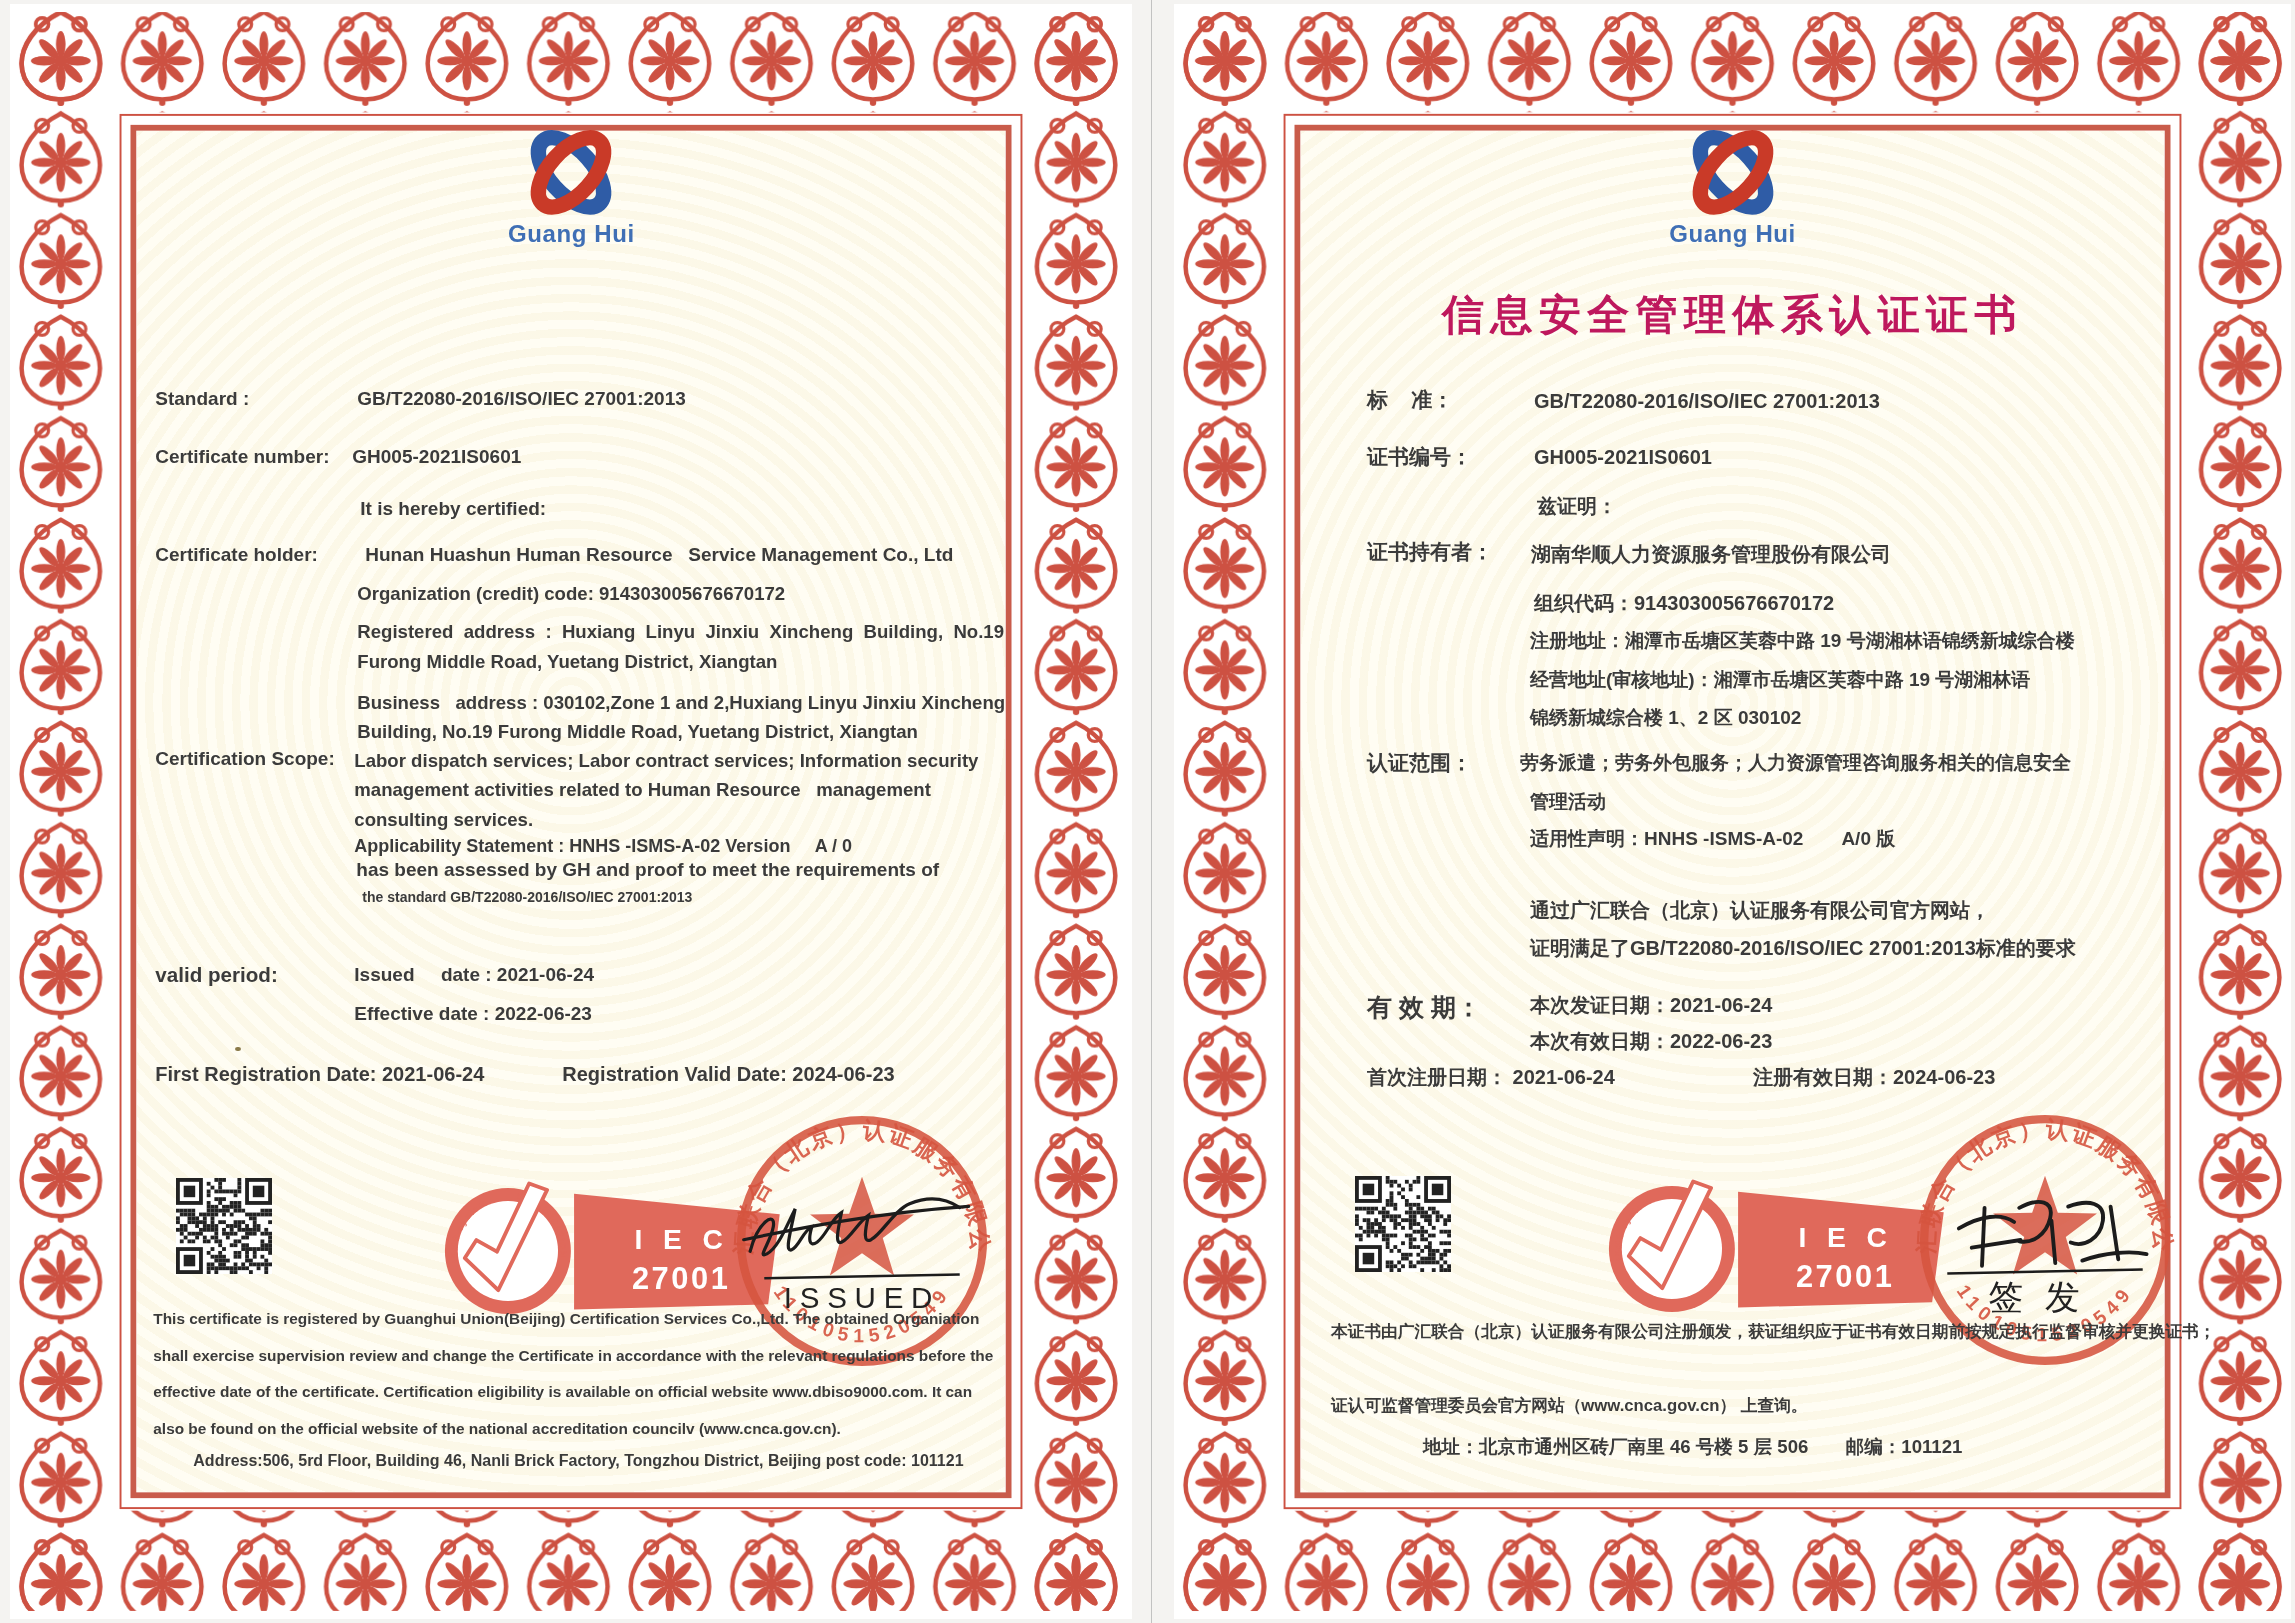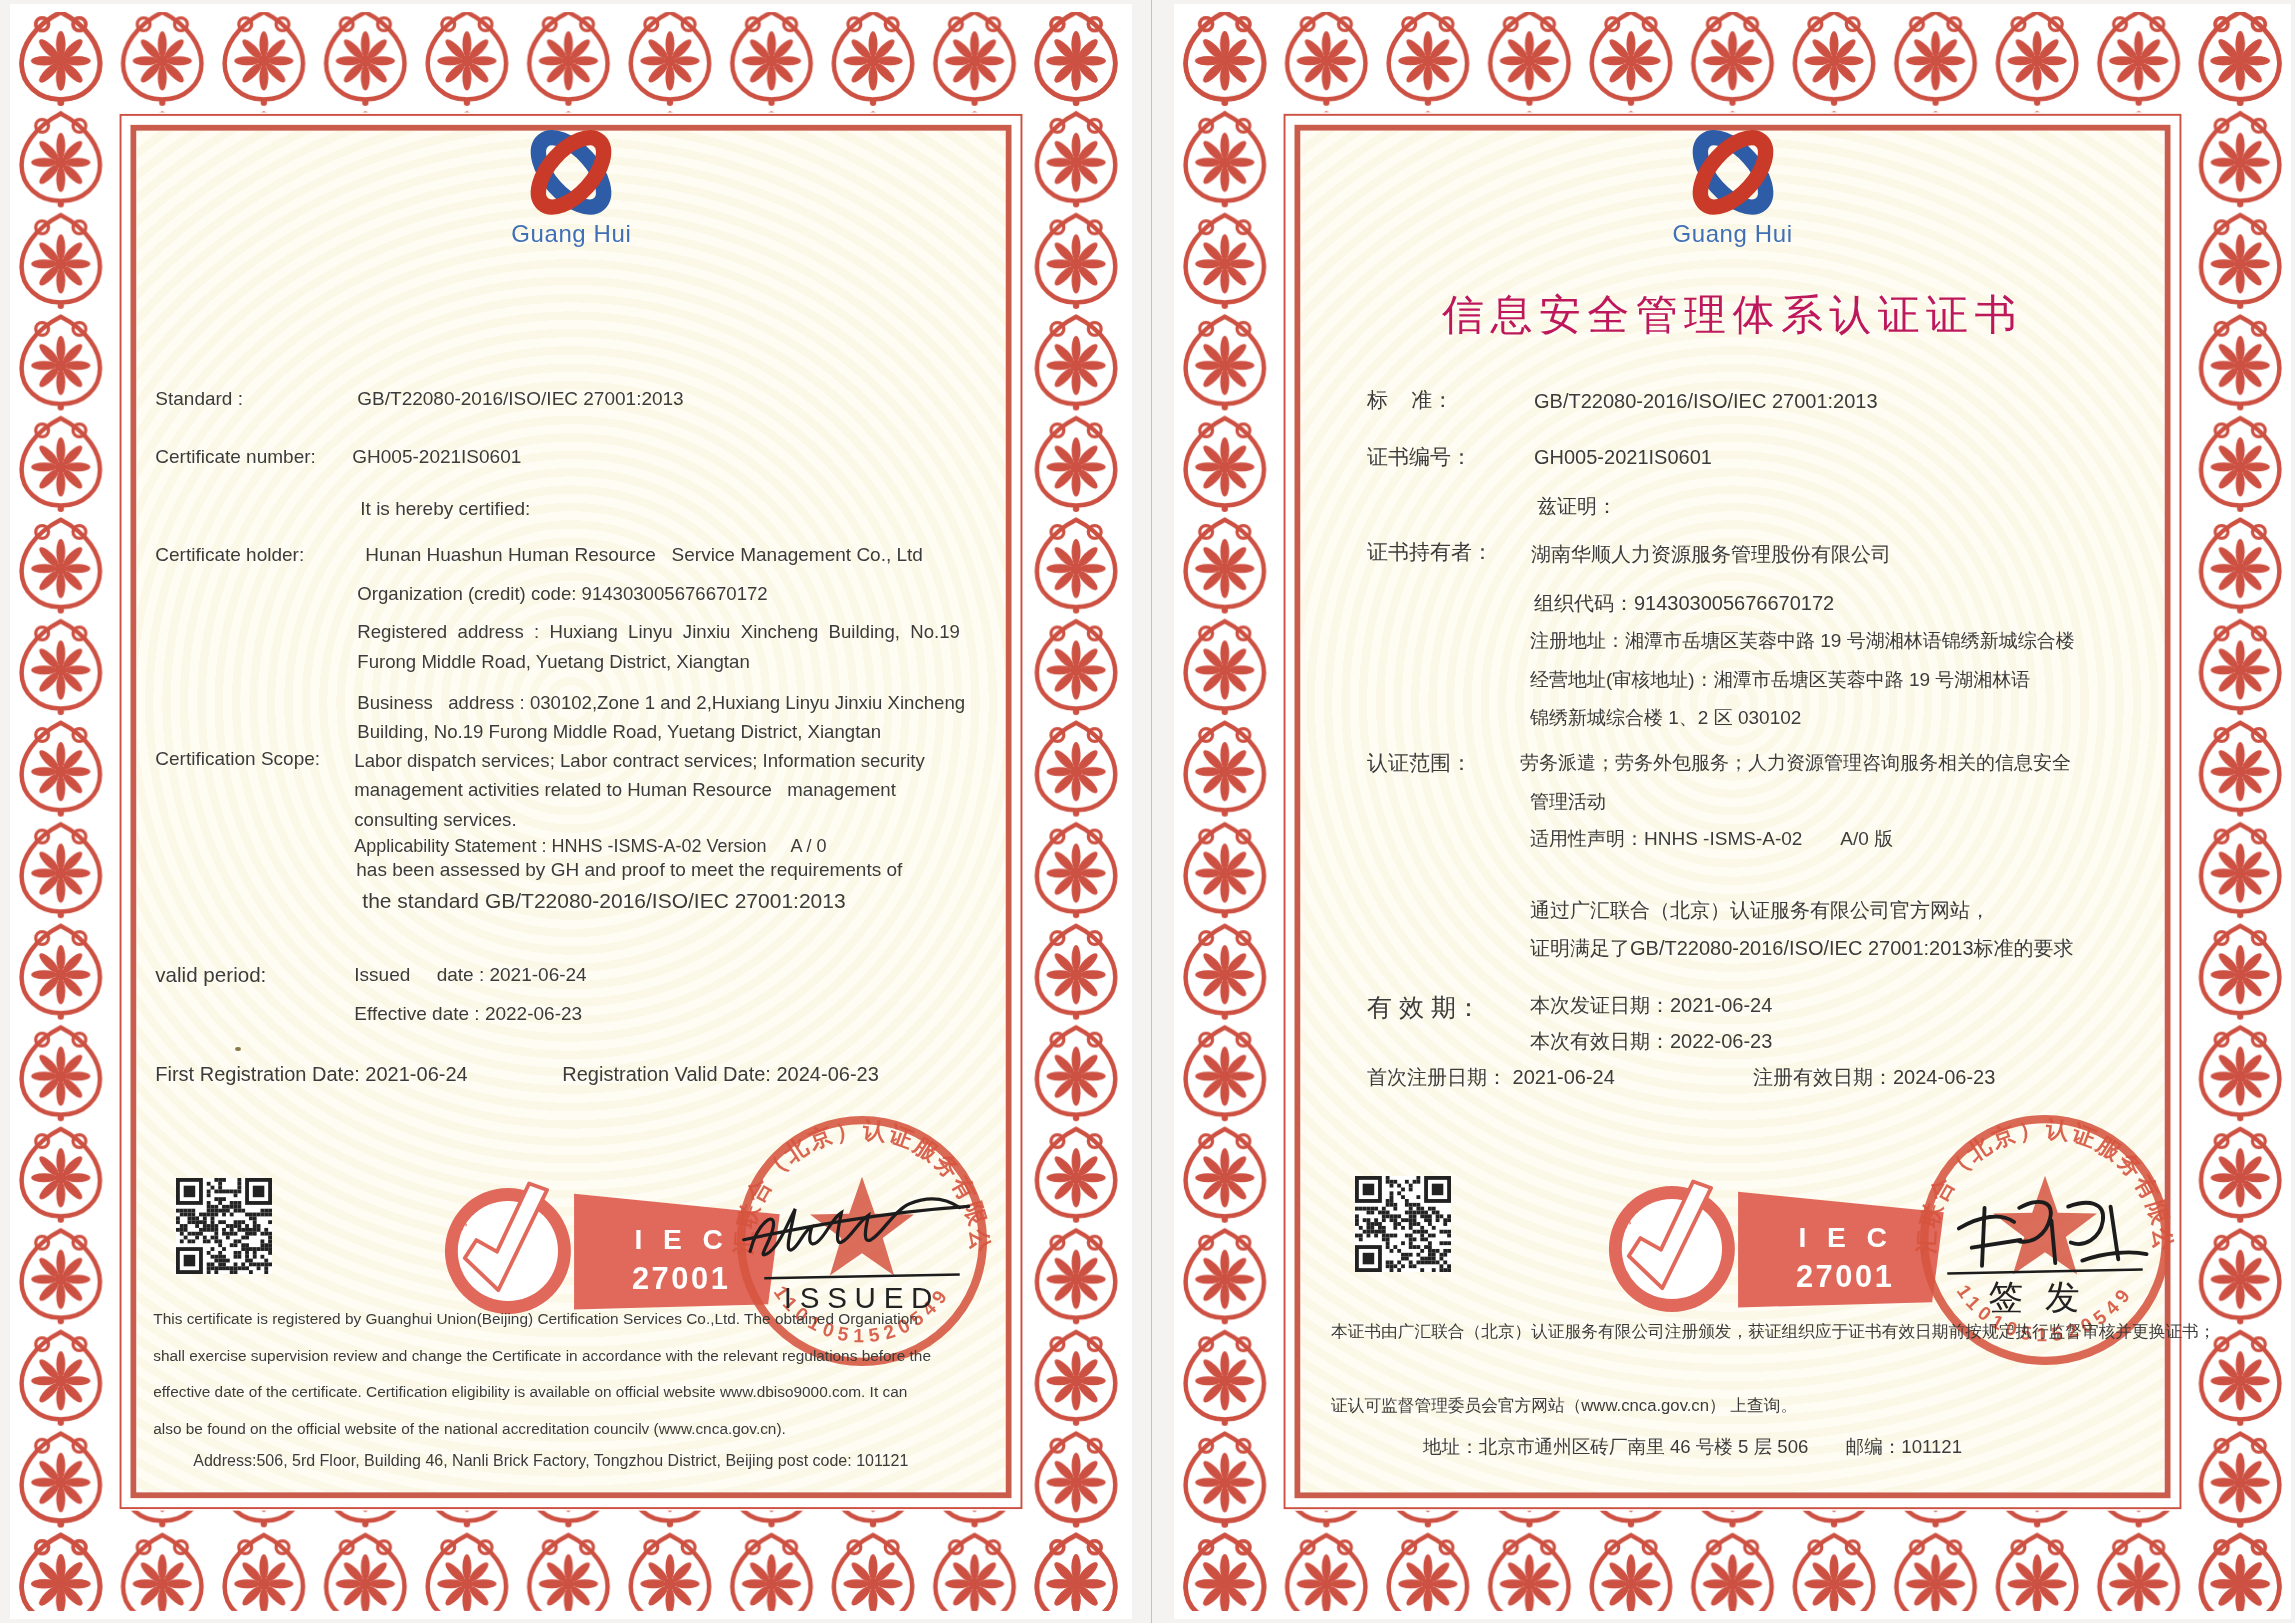--- a/index.html
+++ b/index.html
@@ -9,21 +9,21 @@
     -webkit-font-smoothing:antialiased;
   }
   .page{position:absolute;top:3.9px;height:1615px;background:#ffffff;overflow:hidden;}
   .page.left{left:10.3px;width:1122px;}
   .page.right{left:1174px;width:1117px;}
   .borderSvg{position:absolute;left:0;top:0;}
   .wm{position:absolute;left:127px;top:127px;right:127px;bottom:127px;
       background:
         repeating-radial-gradient(circle at 50% 42%, rgba(236,222,172,0.16) 0 8.4px, rgba(255,255,255,0) 8.4px 17.4px),
         #fffdf3;}
-  .t{position:absolute;font-weight:normal;color:#3b3b3b;white-space:pre;line-height:1.15;}
+  .t{position:absolute;font-weight:bold;color:#3b3b3b;white-space:pre;line-height:1.15;}
   .center{left:50%;transform:translateX(-50%);}
   .brand{color:#3f6fb5;letter-spacing:0.6px;}
   .divider{position:absolute;left:1151px;top:0;width:1.3px;height:1624px;background:#c2c2c2;}
   .speck{position:absolute;width:5.8px;height:4.5px;background:#8a7a4a;border-radius:50%;}
   svg{display:block;}
 </style>
 </head>
 <body>
 
 <svg width="0" height="0" aria-hidden="true">
@@ -85,21 +85,21 @@
   <div class="t" style="left:347px;top:688px;font-size:18.6px">Business   address : 030102,Zone 1 and 2,Huxiang Linyu Jinxiu Xincheng</div>
   <div class="t" style="left:347px;top:717px;font-size:18.6px">Building, No.19 Furong Middle Road, Yuetang District, Xiangtan</div>
 
   <div class="t" style="left:145px;top:744px;font-size:19px">Certification Scope:</div>
   <div class="t" style="left:344px;top:746px;font-size:18.6px">Labor dispatch services; Labor contract services; Information security</div>
   <div class="t" style="left:344px;top:775px;font-size:18.6px">management activities related to Human Resource   management</div>
   <div class="t" style="left:344px;top:805px;font-size:18.6px">consulting services.</div>
 
   <div class="t" style="left:344px;top:832px;font-size:18px">Applicability Statement : HNHS -ISMS-A-02 Version     A / 0</div>
   <div class="t" style="left:346px;top:855px;font-size:19px">has been assessed by GH and proof to meet the requirements of</div>
-  <div class="t" style="left:352px;top:885px;font-size:21px">the standard GB/T22080-2016/ISO/IEC 27001:2013</div>
+  <div class="t" style="left:352px;top:885px;font-size:14px">the standard GB/T22080-2016/ISO/IEC 27001:2013</div>
 
   <div class="speck" style="left:225px;top:1043px"></div>
 
   <div class="t" style="left:145px;top:959px;font-size:20.6px">valid period:</div>
   <div class="t" style="left:344px;top:960px;font-size:19px">Issued     date : 2021-06-24</div>
   <div class="t" style="left:344px;top:999px;font-size:19px">Effective date : 2022-06-23</div>
 
   <div class="t" style="left:145px;top:1059px;font-size:20px">First Registration Date: 2021-06-24</div>
   <div class="t" style="left:552px;top:1059px;font-size:20px">Registration Valid Date: 2024-06-23</div>
 

